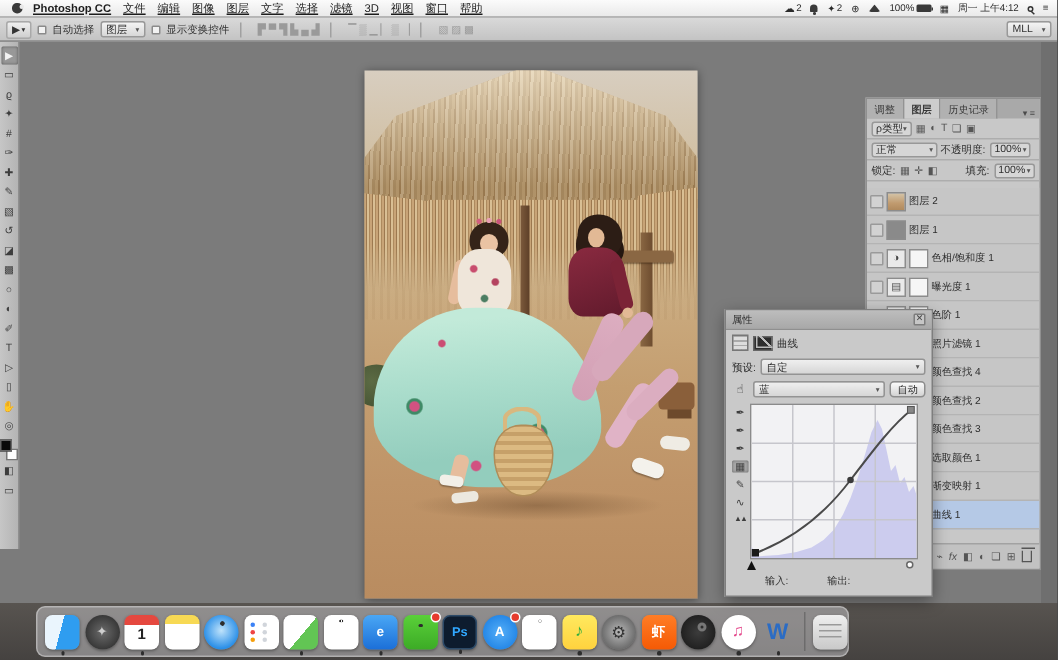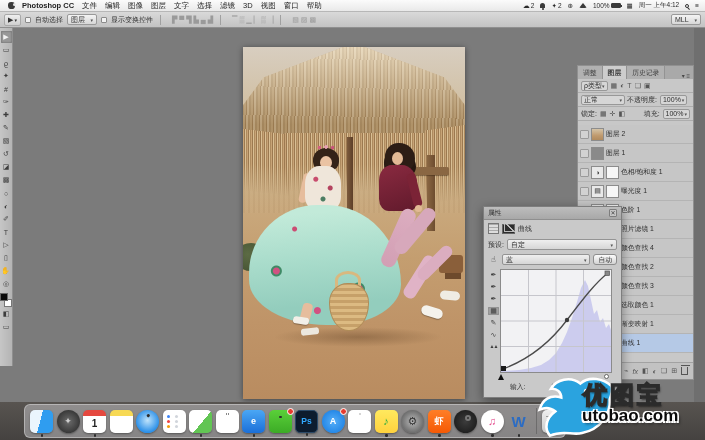--- a/index.html
+++ b/index.html
@@ -3,21 +3,21 @@
 <meta charset="utf-8">
 <style>
   html,body{margin:0;padding:0;background:#222;}
   *{box-sizing:border-box;font-family:"Liberation Sans","DejaVu Sans",sans-serif;}
   .screen{position:relative;width:705px;height:440px;overflow:hidden;background:#7b7b7b;}
 
   
   .menubar{position:absolute;left:0;top:0;width:705px;height:12px;background:linear-gradient(#fbfbfb,#e9e9e9);border-bottom:1px solid #b7b7b7;display:flex;align-items:center;font-size:7.5px;color:#1c1c1c;z-index:20;}
   .apple{width:7px;height:7px;margin:0 7px 0 8px;background:#3a3a3a;border-radius:45% 45% 48% 48%;position:relative;}
   .apple::after{content:"";position:absolute;right:-1px;top:1px;width:3px;height:3px;background:#e9e9e9;border-radius:50%;}
-  .mi{margin-right:8px;white-space:nowrap;}
+  .mi{margin-right:8px;white-space:nowrap;text-decoration:underline;}
   .mi.app{font-weight:bold;}
   .mstatus{margin-left:auto;display:flex;align-items:center;gap:6px;padding-right:6px;font-size:6.5px;color:#2a2a2a;}
   .sic{display:inline-flex;align-items:center;gap:1px;}
   .cloudg{font-size:7px;}
   .bell{width:5px;height:5px;background:#3a3a3a;border-radius:50% 50% 10% 10%;position:relative;}
   .bell::after{content:"";position:absolute;left:1.5px;bottom:-1.5px;width:2px;height:1.5px;background:#3a3a3a;border-radius:50%;}
   .wifi{width:0;height:0;border-left:4px solid transparent;border-right:4px solid transparent;border-bottom:5px solid #3a3a3a;border-radius:2px;}
   .batt{width:10px;height:5px;border:1px solid #3a3a3a;border-radius:1px;position:relative;background:#3a3a3a;}
   .batt::after{content:"";position:absolute;right:-2.5px;top:0.5px;width:1.5px;height:2px;background:#3a3a3a;}
   .mag{width:4px;height:4px;border:1px solid #333;border-radius:50%;position:relative;}
@@ -541,22 +541,14 @@
     <div class="dk dk-itunes run" title="itunes">
         <span>♫</span>
       </div>
     <div class="dk dk-word run" title="word">
         <span>W</span>
       </div>
     <div class="dksep"></div>
     <div class="dk dk-files" title="files"></div>
   </div>
 
-  <div class="wmark">
-    <svg class="wm-bird" width="78" height="66" viewBox="0 0 90 76">
-      <path d="M86,14 C77,5 60,2 50,11 C39,2 22,6 16,17 C23,16 28,21 28,27 C15,23 6,30 3,41 C10,38 16,39 21,43 C10,51 8,63 15,71 C31,64 40,71 52,68 C72,64 85,48 84,29 C86,24 87,19 86,14 Z" fill="#2aa3df" stroke="#ffffff" stroke-width="3"></path>
-      <circle cx="57" cy="20" r="3" fill="#fff"></circle>
-    </svg>
-    <span class="wm-cn">优图宝</span>
-    <span class="wm-en">utobao.com</span>
-  </div>
 
 </div>
 
 </body></html>

